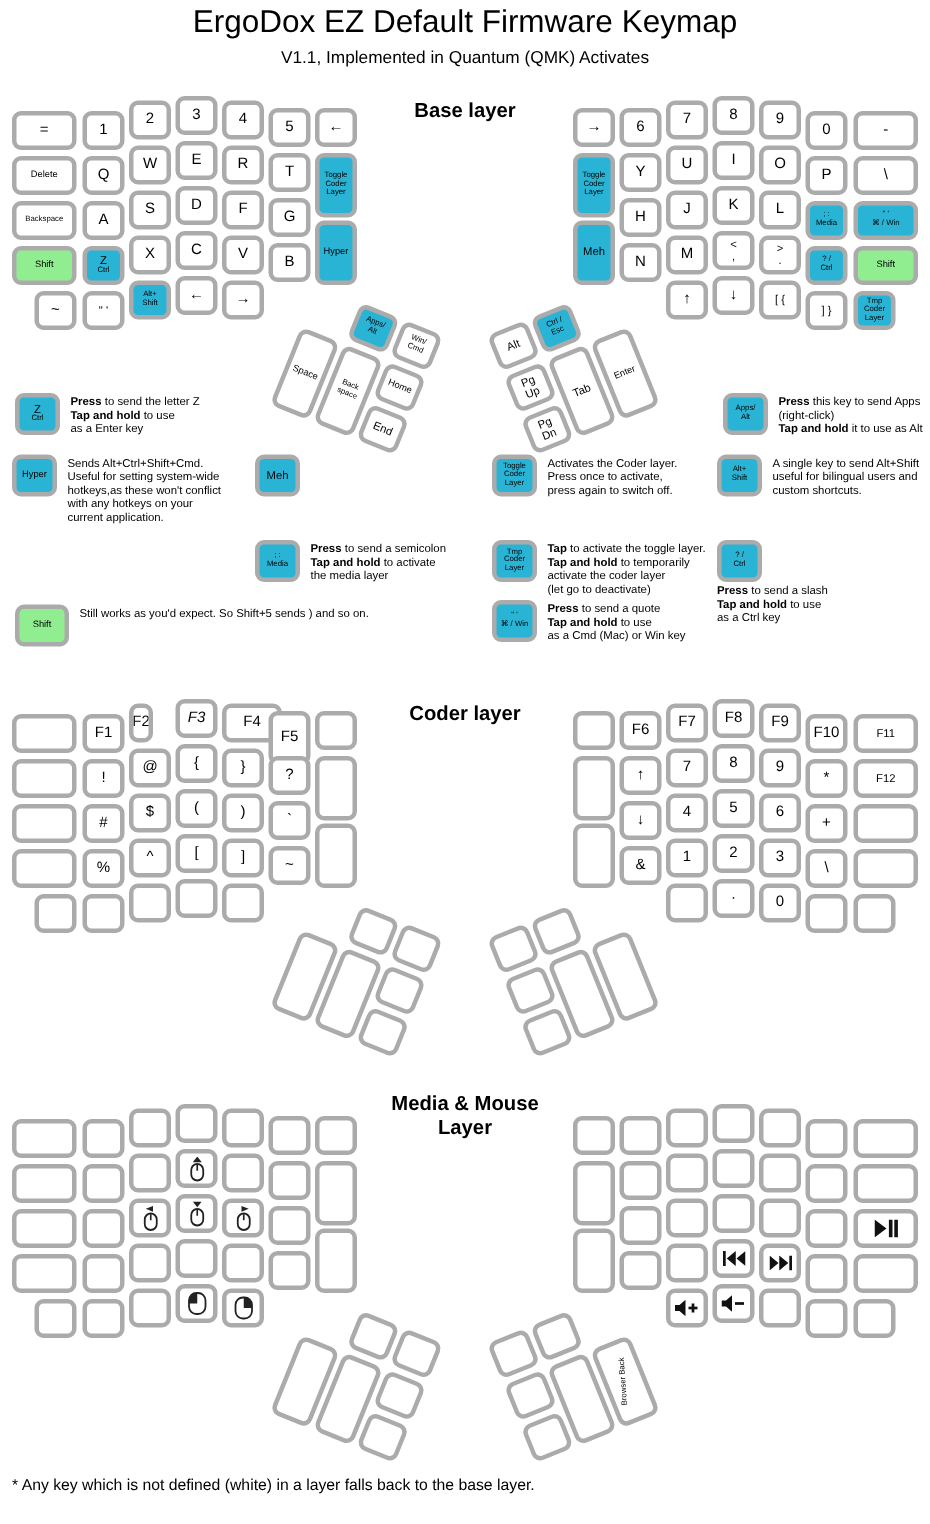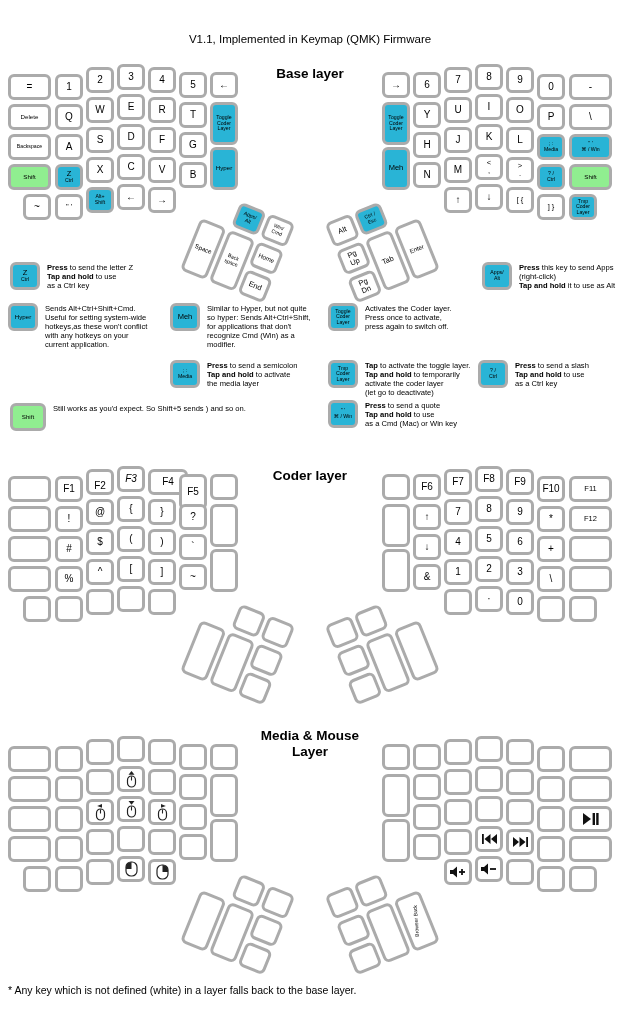--- a/index.html
+++ b/index.html
@@ -23,21 +23,22 @@
   .legend-item{position:absolute;display:flex;align-items:flex-start;}
   .legend-key{position:relative;flex:0 0 auto;margin-right:7px;}
   .legend-text{font-size:7.6px;line-height:1.2;white-space:pre-line;padding-top:1px;}
   .legend-text b{font-weight:bold;}
   .footnote{position:absolute;left:8px;top:984px;font-size:10.5px;line-height:1.3;}
 </style>
 </head>
 <body>
 
 <div class="page" style="--cyan: #29b4d6; --green: #90ee90; --kborder: #ababab;">
-  <div class="subtitle">V1.1, Implemented in Keymap (QMK) Firmware</div>
+  <div class="title">ErgoDox EZ Default Firmware Keymap</div>
+  <div class="subtitle">V1.1, Implemented in Quantum (QMK) Activates</div>
   <div id="layers">
       <div class="layer-title" style="top: 66px;">Base layer</div>
       <div class="key" style="left: 8px; top: 74px; width: 43px; height: 26px;">
         <span class="kline" style="font-size: 10px;">=</span>
       </div>
       <div class="key" style="left: 55px; top: 74px; width: 28px; height: 26px;">
         <span class="kline" style="font-size: 10px;">1</span>
       </div>
       <div class="key" style="left: 86px; top: 67px; width: 28px; height: 26px;">
         <span class="kline" style="font-size: 10px;">2</span>
@@ -282,21 +283,21 @@
         </div>
         <div class="key" style="left: 62px; top: 30px; width: 28px; height: 56px;">
           <span class="kline" style="font-size: 6.2px;">Enter</span>
         </div>
       </div>
       <div class="layer-title" style="top: 468px;">Coder layer</div>
       <div class="key" style="left: 8px; top: 476px; width: 43px; height: 26px;"></div>
       <div class="key" style="left: 55px; top: 476px; width: 28px; height: 26px;">
         <span class="kline" style="font-size: 10px;">F1</span>
       </div>
-      <div class="key" style="left: 86px; top: 469px; width: 28px; height: 26px; justify-content: flex-end;">
+      <div class="key" style="left: 86px; top: 469px; width: 16px; height: 26px;">
         <span class="kline" style="font-size: 10px;">F2</span>
       </div>
       <div class="key" style="left: 117px; top: 466px; width: 28px; height: 26px;">
         <span class="kline" style="font-size: 10px; font-style: italic;">F3</span>
       </div>
       <div class="key" style="left: 148px; top: 469px; width: 40px; height: 26px; justify-content: center;">
         <span class="kline" style="font-size: 10px;">F4</span>
       </div>
       <div class="key" style="left: 179px; top: 474px; width: 28px; height: 36px;">
         <span class="kline" style="font-size: 10px;">F5</span>
@@ -604,21 +605,21 @@
   <div id="legend">
       <div class="legend-item" style="left: 10px; top: 262px;">
         <div class="legend-key" style="width: 30px; height: 28px;">
           <div class="key cyan" style="left: 0px; top: 0px; width: 30px; height: 28px;">
             <span class="kline" style="font-size: 7.5px;">Z</span>
             <span class="kline" style="font-size: 5.2px;">Ctrl</span>
           </div>
         </div>
         <div class="legend-text"><b>Press</b><span> to send the letter Z
 </span><b>Tap and hold</b><span> to use
-as a Ctrl key</span></div>
+as a Enter key</span></div>
       </div>
       <div class="legend-item" style="left: 482px; top: 262px;">
         <div class="legend-key" style="width: 30px; height: 28px;">
           <div class="key cyan" style="left: 0px; top: 0px; width: 30px; height: 28px;">
             <span class="kline" style="font-size: 5.2px;">Apps/</span>
             <span class="kline" style="font-size: 5.2px;">Alt</span>
           </div>
         </div>
         <div class="legend-text"><b>Press</b><span> this key to send Apps
 (right-click)
@@ -635,37 +636,43 @@
 hotkeys,as these won't conflict
 with any hotkeys on your
 current application.</span></div>
       </div>
       <div class="legend-item" style="left: 170px; top: 303px;">
         <div class="legend-key" style="width: 30px; height: 28px;">
           <div class="key cyan" style="left: 0px; top: 0px; width: 30px; height: 28px;">
             <span class="kline" style="font-size: 7.5px;">Meh</span>
           </div>
         </div>
-        <div class="legend-text"><span>Similar to Hyper, but not quite
-so hyper: Sends Alt+Ctrl+Shift,
-for applications that don't
-recognize Cmd (Win) as a
-modifier.</span></div>
       </div>
       <div class="legend-item" style="left: 328px; top: 303px;">
         <div class="legend-key" style="width: 30px; height: 28px;">
           <div class="key cyan" style="left: 0px; top: 0px; width: 30px; height: 28px;">
             <span class="kline" style="font-size: 5.2px;">Toggle</span>
             <span class="kline" style="font-size: 5.2px;">Coder</span>
             <span class="kline" style="font-size: 5.2px;">Layer</span>
           </div>
         </div>
         <div class="legend-text"><span>Activates the Coder layer.
 Press once to activate,
 press again to switch off.</span></div>
+      </div>
+      <div class="legend-item" style="left: 478px; top: 303px;">
+        <div class="legend-key" style="width: 30px; height: 28px;">
+          <div class="key cyan" style="left: 0px; top: 0px; width: 30px; height: 28px;">
+            <span class="kline" style="font-size: 5.2px;">Alt+</span>
+            <span class="kline" style="font-size: 5.2px;">Shift</span>
+          </div>
+        </div>
+        <div class="legend-text"><span>A single key to send Alt+Shift
+useful for bilingual users and
+custom shortcuts.</span></div>
       </div>
       <div class="legend-item" style="left: 328px; top: 360px;">
         <div class="legend-key" style="width: 30px; height: 28px;">
           <div class="key cyan" style="left: 0px; top: 0px; width: 30px; height: 28px;">
             <span class="kline" style="font-size: 5.2px;">Tmp</span>
             <span class="kline" style="font-size: 5.2px;">Coder</span>
             <span class="kline" style="font-size: 5.2px;">Layer</span>
           </div>
         </div>
         <div class="legend-text"><b>Tap</b><span> to activate the toggle layer.
@@ -677,21 +684,21 @@
         <div class="legend-key" style="width: 30px; height: 28px;">
           <div class="key cyan" style="left: 0px; top: 0px; width: 30px; height: 28px;">
             <span class="kline" style="font-size: 5.2px;">; :</span>
             <span class="kline" style="font-size: 5.2px;">Media</span>
           </div>
         </div>
         <div class="legend-text"><b>Press</b><span> to send a semicolon
 </span><b>Tap and hold</b><span> to activate
 the media layer</span></div>
       </div>
-      <div class="legend-item" style="left: 478px; top: 360px;">
+      <div class="legend-item" style="left: 478px; top: 360px; flex-direction: column;">
         <div class="legend-key" style="width: 30px; height: 28px;">
           <div class="key cyan" style="left: 0px; top: 0px; width: 30px; height: 28px;">
             <span class="kline" style="font-size: 5.2px;">? /</span>
             <span class="kline" style="font-size: 5.2px;">Ctrl</span>
           </div>
         </div>
         <div class="legend-text"><b>Press</b><span> to send a slash
 </span><b>Tap and hold</b><span> to use
 as a Ctrl key</span></div>
       </div>

